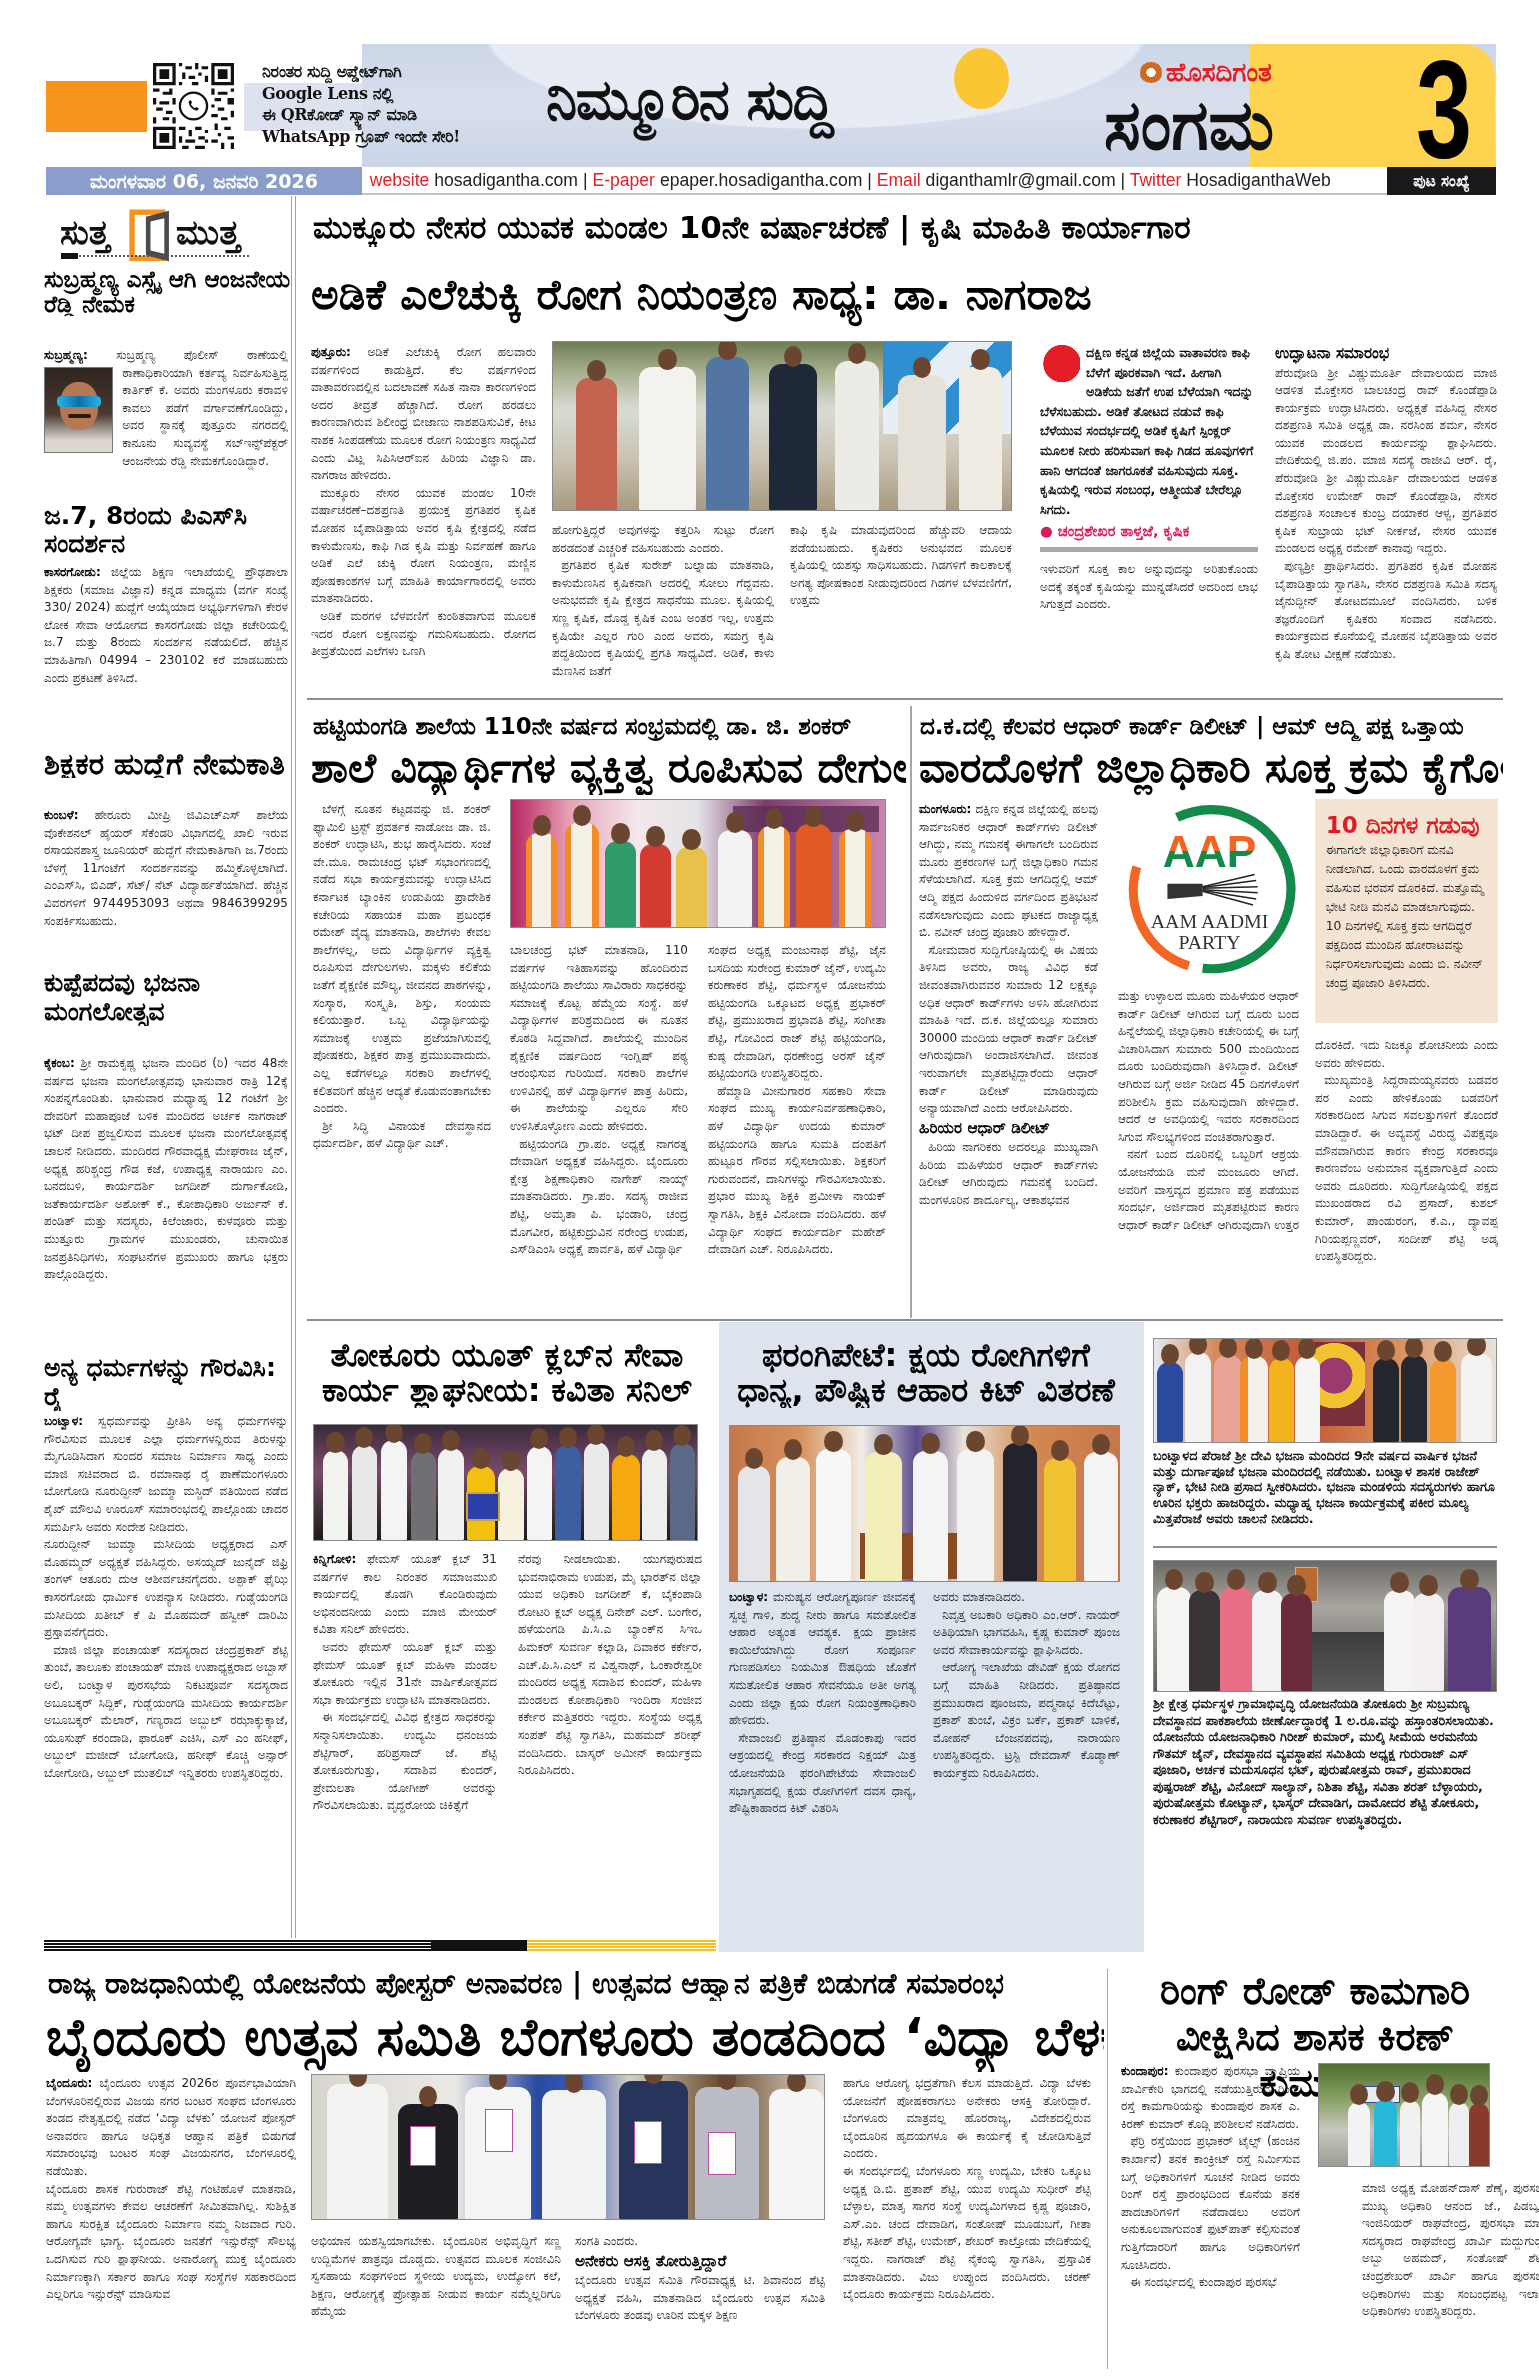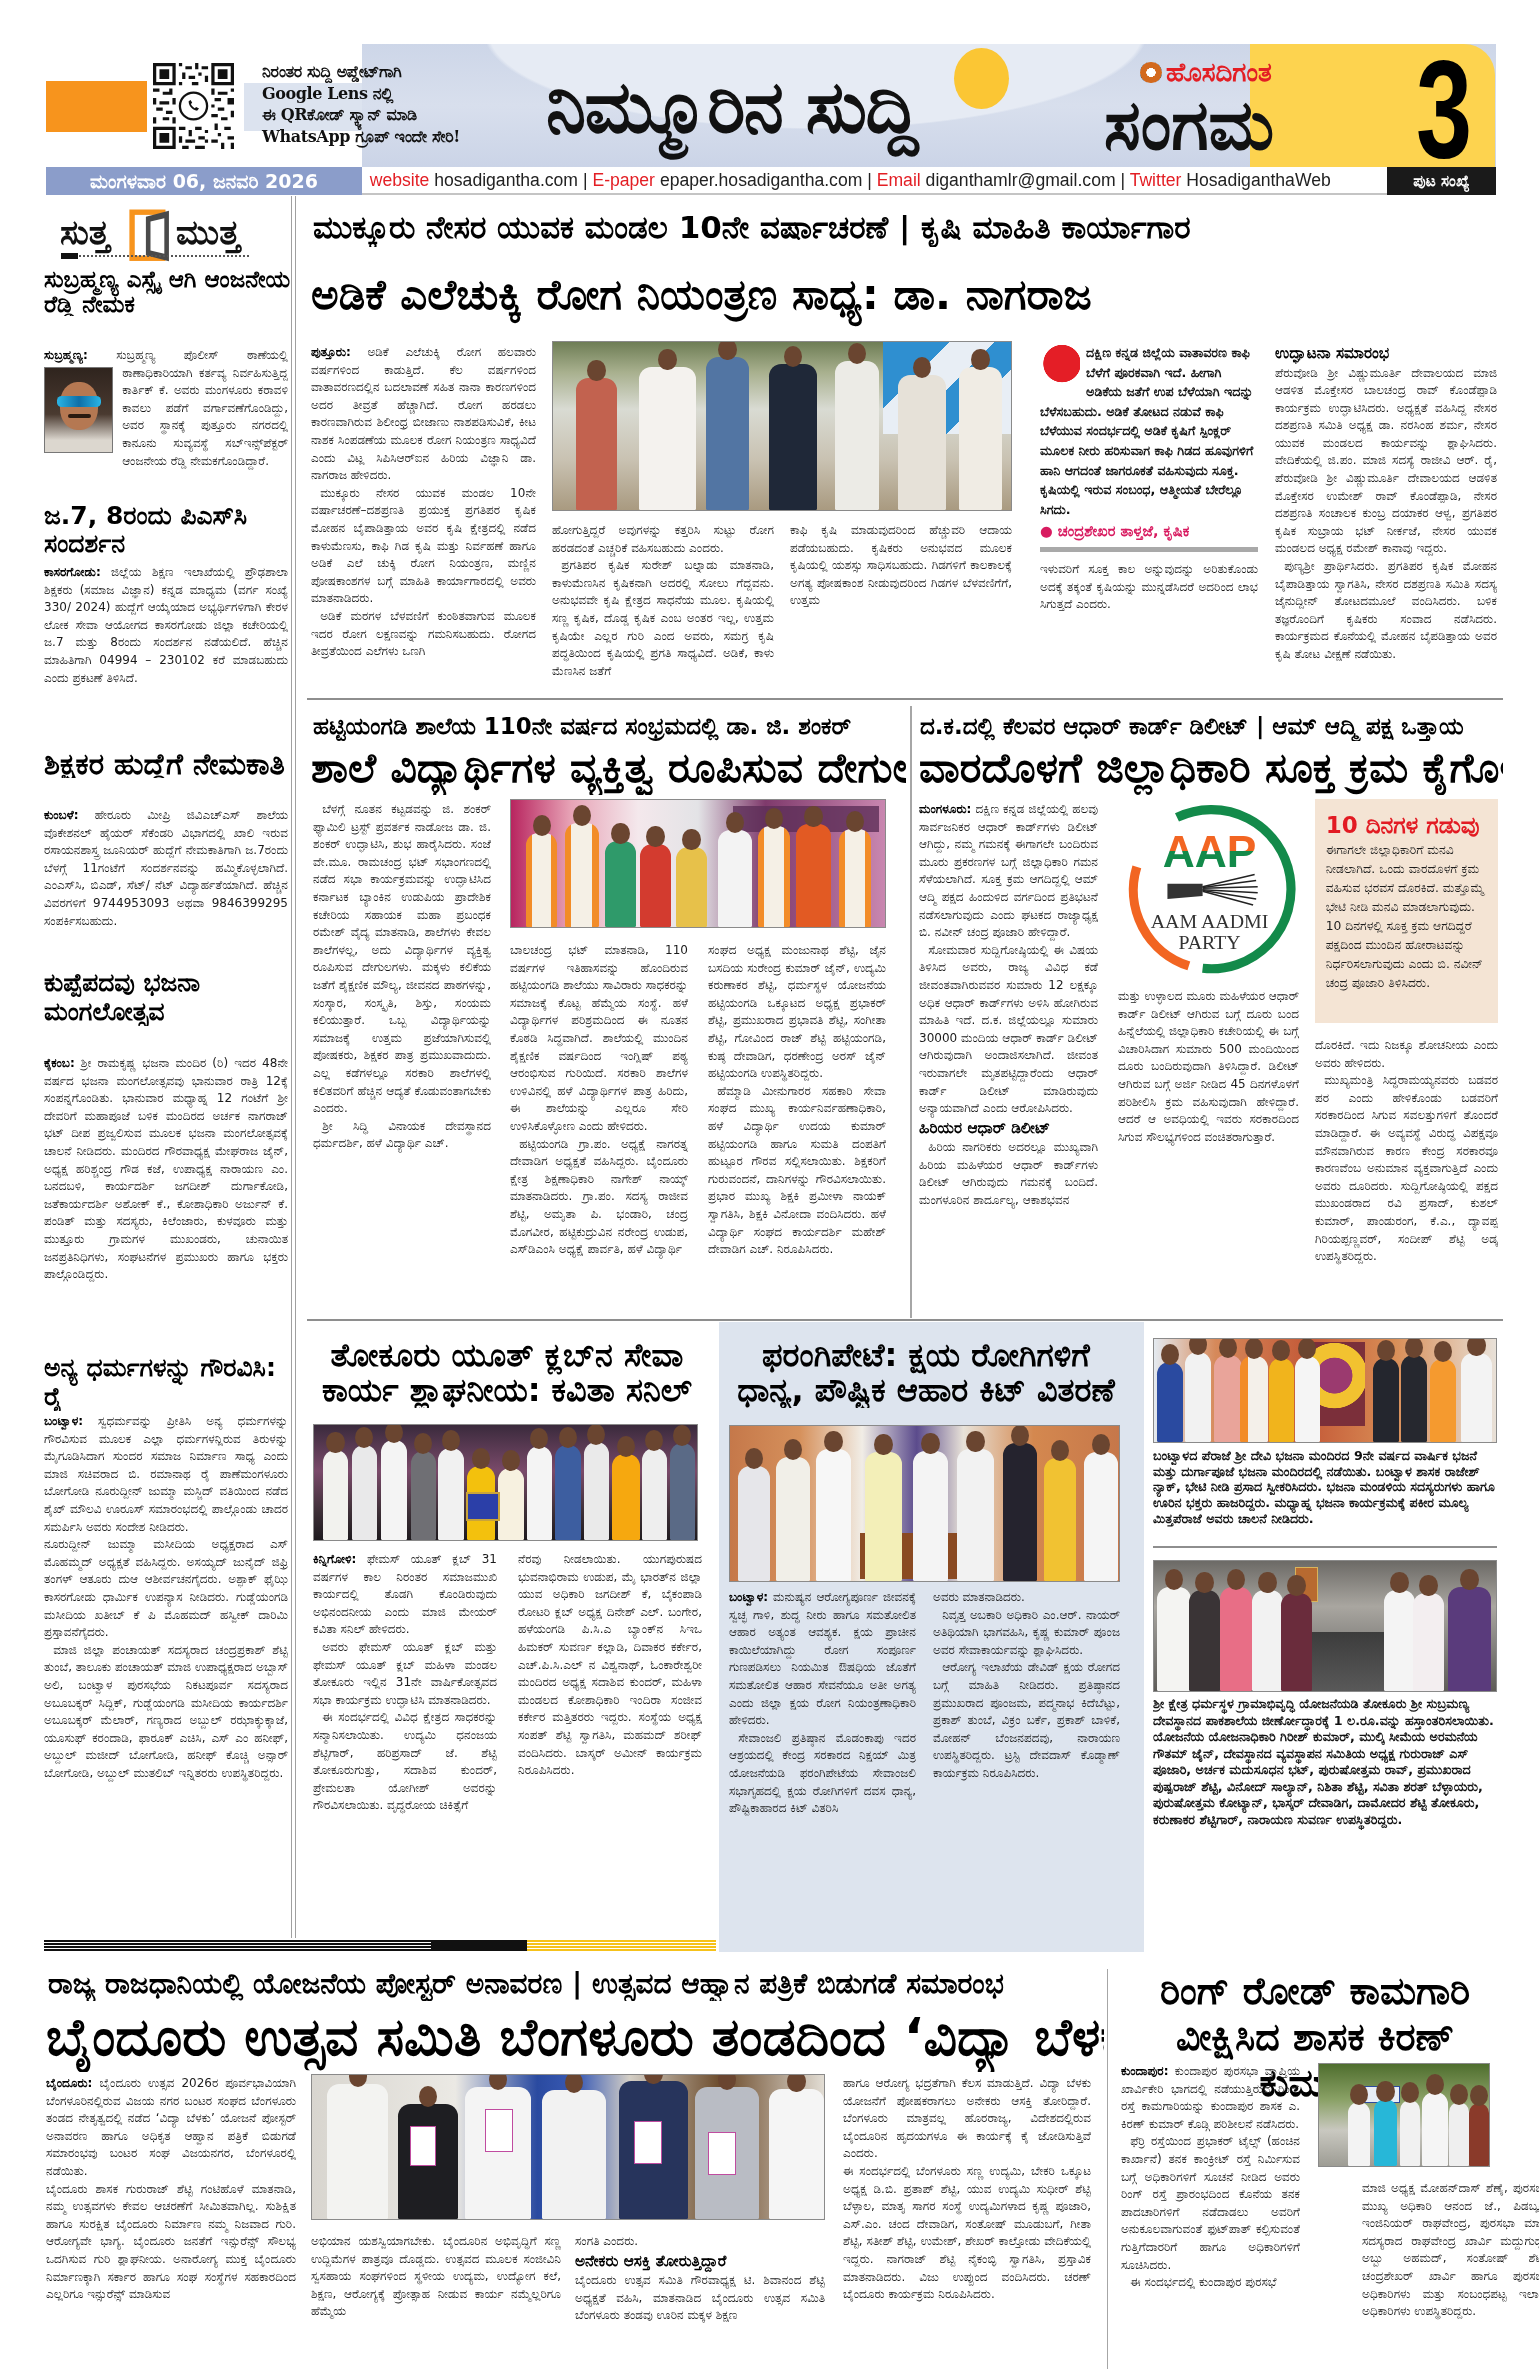--- a/index.html
+++ b/index.html
@@ -7,21 +7,21 @@
 body{width:1540px;height:2377px;position:relative;overflow:hidden;font-family:"DejaVu Sans",sans-serif;color:#111}
 .a{position:absolute}
 
 .orange-box{left:46px;top:81px;width:101px;height:51px;background:#f7941d}
 .qr{left:153px;top:63px;width:81px;height:86px;background:#fff}
 .pale-strip{left:244px;top:83px;width:120px;height:48px;background:#dce3ef}
 .band{left:362px;top:44px;width:1134px;height:123px;background:radial-gradient(ellipse 48% 130% at 40% -10%,#e6ebf4 0 60%,transparent 61%),linear-gradient(180deg,#cdd6e8,#d8dfed 50%,#cbd4e7)}
 .yellow-panel{left:1250px;top:44px;width:245px;height:123px;background:#fdd34f;border-top-right-radius:31px}
 .sun{left:954px;top:48px;width:55px;height:61px;border-radius:50%;background:#fbc634}
 .qr-cap{left:262px;top:61px;width:230px;font-family:"DejaVu Serif",serif;font-weight:bold;font-size:16px;line-height:21.5px;white-space:nowrap;letter-spacing:-0.4px}
-.title{left:546px;top:54px;width:475px;font-size:72px;line-height:107px;font-weight:bold;white-space:nowrap;letter-spacing:-1.5px}
+.title{left:546px;top:46px;width:475px;font-size:56px;line-height:107px;font-weight:bold;white-space:nowrap;letter-spacing:-1.5px}
 .brand{left:1140px;top:57px;height:31px;display:flex;align-items:center;gap:4.6px;color:#e31e24;font-weight:bold;font-size:26px;white-space:nowrap}
 .brand-logo{width:21.5px;height:21.5px;border-radius:50%;background:radial-gradient(circle,#fff 0 30%,#d2691e 31% 70%,#222 71%)}
 .section-name{left:1104px;top:83px;font-size:69px;line-height:84px;font-weight:900;white-space:nowrap}
 .page-num{left:1416px;top:40px;font-family:"Liberation Sans",sans-serif;font-weight:bold;font-size:140px;line-height:138px;transform:scaleX(.72);transform-origin:left top;color:#000}
 .date-bar{left:46px;top:167px;width:316px;height:28px;background:#8b9dca;color:#fff;font-size:19px;line-height:28px;text-align:center;font-weight:bold;white-space:nowrap}
 .links{left:362px;top:167px;width:1025px;height:28px;border-bottom:2.3px solid #c4c4c4;font-family:"Liberation Sans",sans-serif;font-size:17.6px;line-height:26px;padding-left:7.7px;white-space:nowrap;color:#222}
 .links .lbl{color:#e31e24}
 .links a{color:inherit;text-decoration:none}
 .page-label{left:1387px;top:167px;width:109px;height:28px;background:#1a1a1a;color:#fff;font-size:15.3px;line-height:28px;text-align:center;font-weight:bold;white-space:nowrap}
 
@@ -271,20 +271,21 @@
       <line x1="108" y1="118" x2="174" y2="136"></line>
     </g>
     <polygon points="62,108 108,108 108,124 62,128" fill="#333"></polygon>
     <text x="117" y="166" text-anchor="middle" font-family="Liberation Serif, serif" font-size="26" fill="#333">AAM AADMI</text>
     <text x="117" y="194" text-anchor="middle" font-family="Liberation Serif, serif" font-size="26" fill="#333">PARTY</text>
   </svg>
 </div>
 
 <div class="a txt" style="left:1118px;top:988px;width:181px;height:322px">
   <p class="c">ಮತ್ತು ಉಳ್ಳಾಲದ ಮೂರು ಮಹಿಳೆಯರ ಆಧಾರ್ ಕಾರ್ಡ್ ಡಿಲೀಟ್ ಆಗಿರುವ ಬಗ್ಗೆ ದೂರು ಬಂದ ಹಿನ್ನೆಲೆಯಲ್ಲಿ ಜಿಲ್ಲಾಧಿಕಾರಿ ಕಚೇರಿಯಲ್ಲಿ ಈ ಬಗ್ಗೆ ವಿಚಾರಿಸಿದಾಗ ಸುಮಾರು 500 ಮಂದಿಯಿಂದ ದೂರು ಬಂದಿರುವುದಾಗಿ ತಿಳಿಸಿದ್ದಾರೆ. ಡಿಲೀಟ್ ಆಗಿರುವ ಬಗ್ಗೆ ಅರ್ಜಿ ನೀಡಿದ 45 ದಿನಗಳೊಳಗೆ ಪರಿಶೀಲಿಸಿ ಕ್ರಮ ವಹಿಸುವುದಾಗಿ ಹೇಳಿದ್ದಾರೆ. ಆದರೆ ಆ ಅವಧಿಯಲ್ಲಿ ಇವರು ಸರಕಾರದಿಂದ ಸಿಗುವ ಸೌಲಭ್ಯಗಳಿಂದ ವಂಚಿತರಾಗುತ್ತಾರೆ.</p>
+  <p>ನನಗೆ ಬಂದ ದೂರಿನಲ್ಲಿ ಒಬ್ಬರಿಗೆ ಆಶ್ರಯ ಯೋಜನೆಯಡಿ ಮನೆ ಮಂಜೂರು ಆಗಿದೆ. ಅವರಿಗೆ ವಾಸ್ತವ್ಯದ ಪ್ರಮಾಣ ಪತ್ರ ಪಡೆಯುವ ಸಂದರ್ಭ, ಅರ್ಜಿದಾರ ಮೃತಪಟ್ಟಿರುವ ಕಾರಣ ಆಧಾರ್ ಕಾರ್ಡ್ ಡಿಲೀಟ್ ಆಗಿರುವುದಾಗಿ ಉತ್ತರ</p>
 </div>
 
 <div class="a deadline" style="left:1315px;top:799px;width:183px;height:224px">
   <div class="deadline-title">10 ದಿನಗಳ ಗಡುವು</div>
   <div class="txt" style="text-align:left;font-size:12.3px;line-height:19px;height:176px">ಈಗಾಗಲೇ ಜಿಲ್ಲಾಧಿಕಾರಿಗೆ ಮನವಿ ನೀಡಲಾಗಿದೆ. ಒಂದು ವಾರದೊಳಗೆ ಕ್ರಮ ವಹಿಸುವ ಭರವಸೆ ದೊರಕಿದೆ. ಮತ್ತೊಮ್ಮೆ ಭೇಟಿ ನೀಡಿ ಮನವಿ ಮಾಡಲಾಗುವುದು. 10 ದಿನಗಳಲ್ಲಿ ಸೂಕ್ತ ಕ್ರಮ ಆಗದಿದ್ದರೆ ಪಕ್ಷದಿಂದ ಮುಂದಿನ ಹೋರಾಟವನ್ನು ನಿರ್ಧರಿಸಲಾಗುವುದು ಎಂದು ಬಿ. ನವೀನ್ ಚಂದ್ರ ಪೂಜಾರಿ ತಿಳಿಸಿದರು.</div>
 </div>
 
 <div class="a txt" style="left:1315px;top:1037px;width:183px;height:273px">
   <p class="c">ದೊರಕಿದೆ. ಇದು ನಿಜಕ್ಕೂ ಶೋಚನೀಯ ಎಂದು ಅವರು ಹೇಳಿದರು.</p>
   <p>ಮುಖ್ಯಮಂತ್ರಿ ಸಿದ್ಧರಾಮಯ್ಯನವರು ಬಡವರ ಪರ ಎಂದು ಹೇಳಿಕೊಂಡು ಬಡವರಿಗೆ ಸರಕಾರದಿಂದ ಸಿಗುವ ಸವಲತ್ತುಗಳಿಗೆ ತೊಂದರೆ ಮಾಡಿದ್ದಾರೆ. ಈ ಅವ್ಯವಸ್ಥೆ ವಿರುದ್ಧ ವಿಪಕ್ಷವೂ ಮೌನವಾಗಿರುವ ಕಾರಣ ಕೇಂದ್ರ ಸರಕಾರವೂ ಕಾರಣವೆಂಬ ಅನುಮಾನ ವ್ಯಕ್ತವಾಗುತ್ತಿದೆ ಎಂದು ಅವರು ದೂರಿದರು. ಸುದ್ದಿಗೋಷ್ಠಿಯಲ್ಲಿ ಪಕ್ಷದ ಮುಖಂಡರಾದ ರವಿ ಪ್ರಸಾದ್, ಕುಶಲ್ ಕುಮಾರ್, ಪಾಂಡುರಂಗ, ಕೆ.ಎ., ದ್ಯಾವಪ್ಪ ಗಿರಿಯಪ್ಪಣ್ಣವರ್, ಸಂದೀಪ್ ಶೆಟ್ಟಿ ಅಡ್ಕ ಉಪಸ್ಥಿತರಿದ್ದರು.</p>

